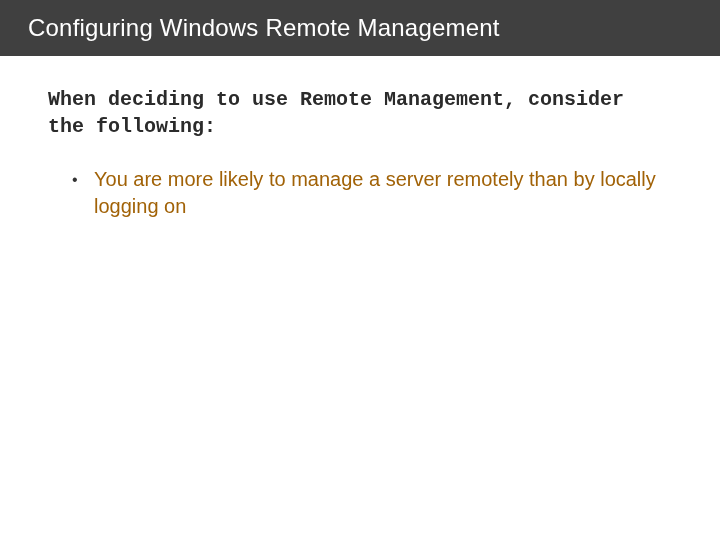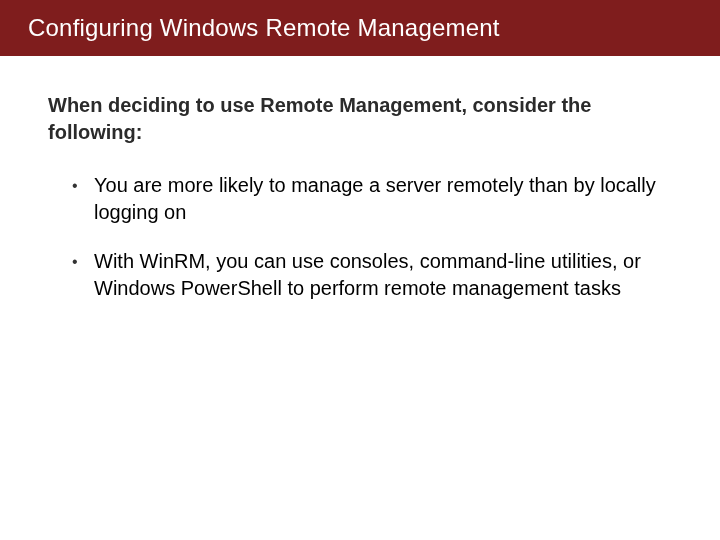--- a/index.html
+++ b/index.html
@@ -4,53 +4,52 @@
 <style>
   * { margin: 0; padding: 0; box-sizing: border-box; }
   body {
     width: 720px;
     height: 540px;
     font-family: "Segoe UI Light", "Segoe UI", Arial, sans-serif;
     background: #ffffff;
     overflow: hidden;
   }
   .titlebar {
-    background: #7f1d1d;
+    background: #404040;
     height: 56px;
     display: flex;
     align-items: center;
     padding-left: 28px;
   }
   .titlebar .title {
     color: #ffffff;
     font-size: 24px;
     font-weight: 300;
     letter-spacing: 0.2px;
   }
   .content {
     padding: 30px 48px 0 48px;
   }
   .lead {
     font-size: 20px;
     font-weight: 600;
     color: #2b2b2b;
     line-height: 1.35;
     margin-bottom: 26px;
-    font-family: Liberation Sans, sans-serif;
-    margin-top: 6px;
+    font-family: Liberation Mono, monospace;
   }
   ul.bullets {
     list-style: none;
     padding-left: 34px;
   }
   ul.bullets li {
     position: relative;
     font-size: 20px;
     font-weight: 300;
-    color: #000000;
+    color: #a16207;
     line-height: 1.35;
     margin-bottom: 22px;
     padding-left: 12px;
   }
   ul.bullets li::before {
     content: "•";
     position: absolute;
     left: -10px;
     top: 0;
     color: #333333;
@@ -62,15 +61,14 @@
 <body>
 
 <div class="titlebar">
   <div class="title">Configuring Windows Remote Management</div>
 </div>
 
 <div class="content">
   <p class="lead">When deciding to use Remote Management, consider the following:</p>
   <ul class="bullets">
     <li>You are more likely to manage a server remotely than by locally logging on</li>
-    <li>With WinRM, you can use consoles, command-line utilities, or Windows PowerShell to perform remote management tasks</li>
   </ul>
 </div>
 
 </body></html>

